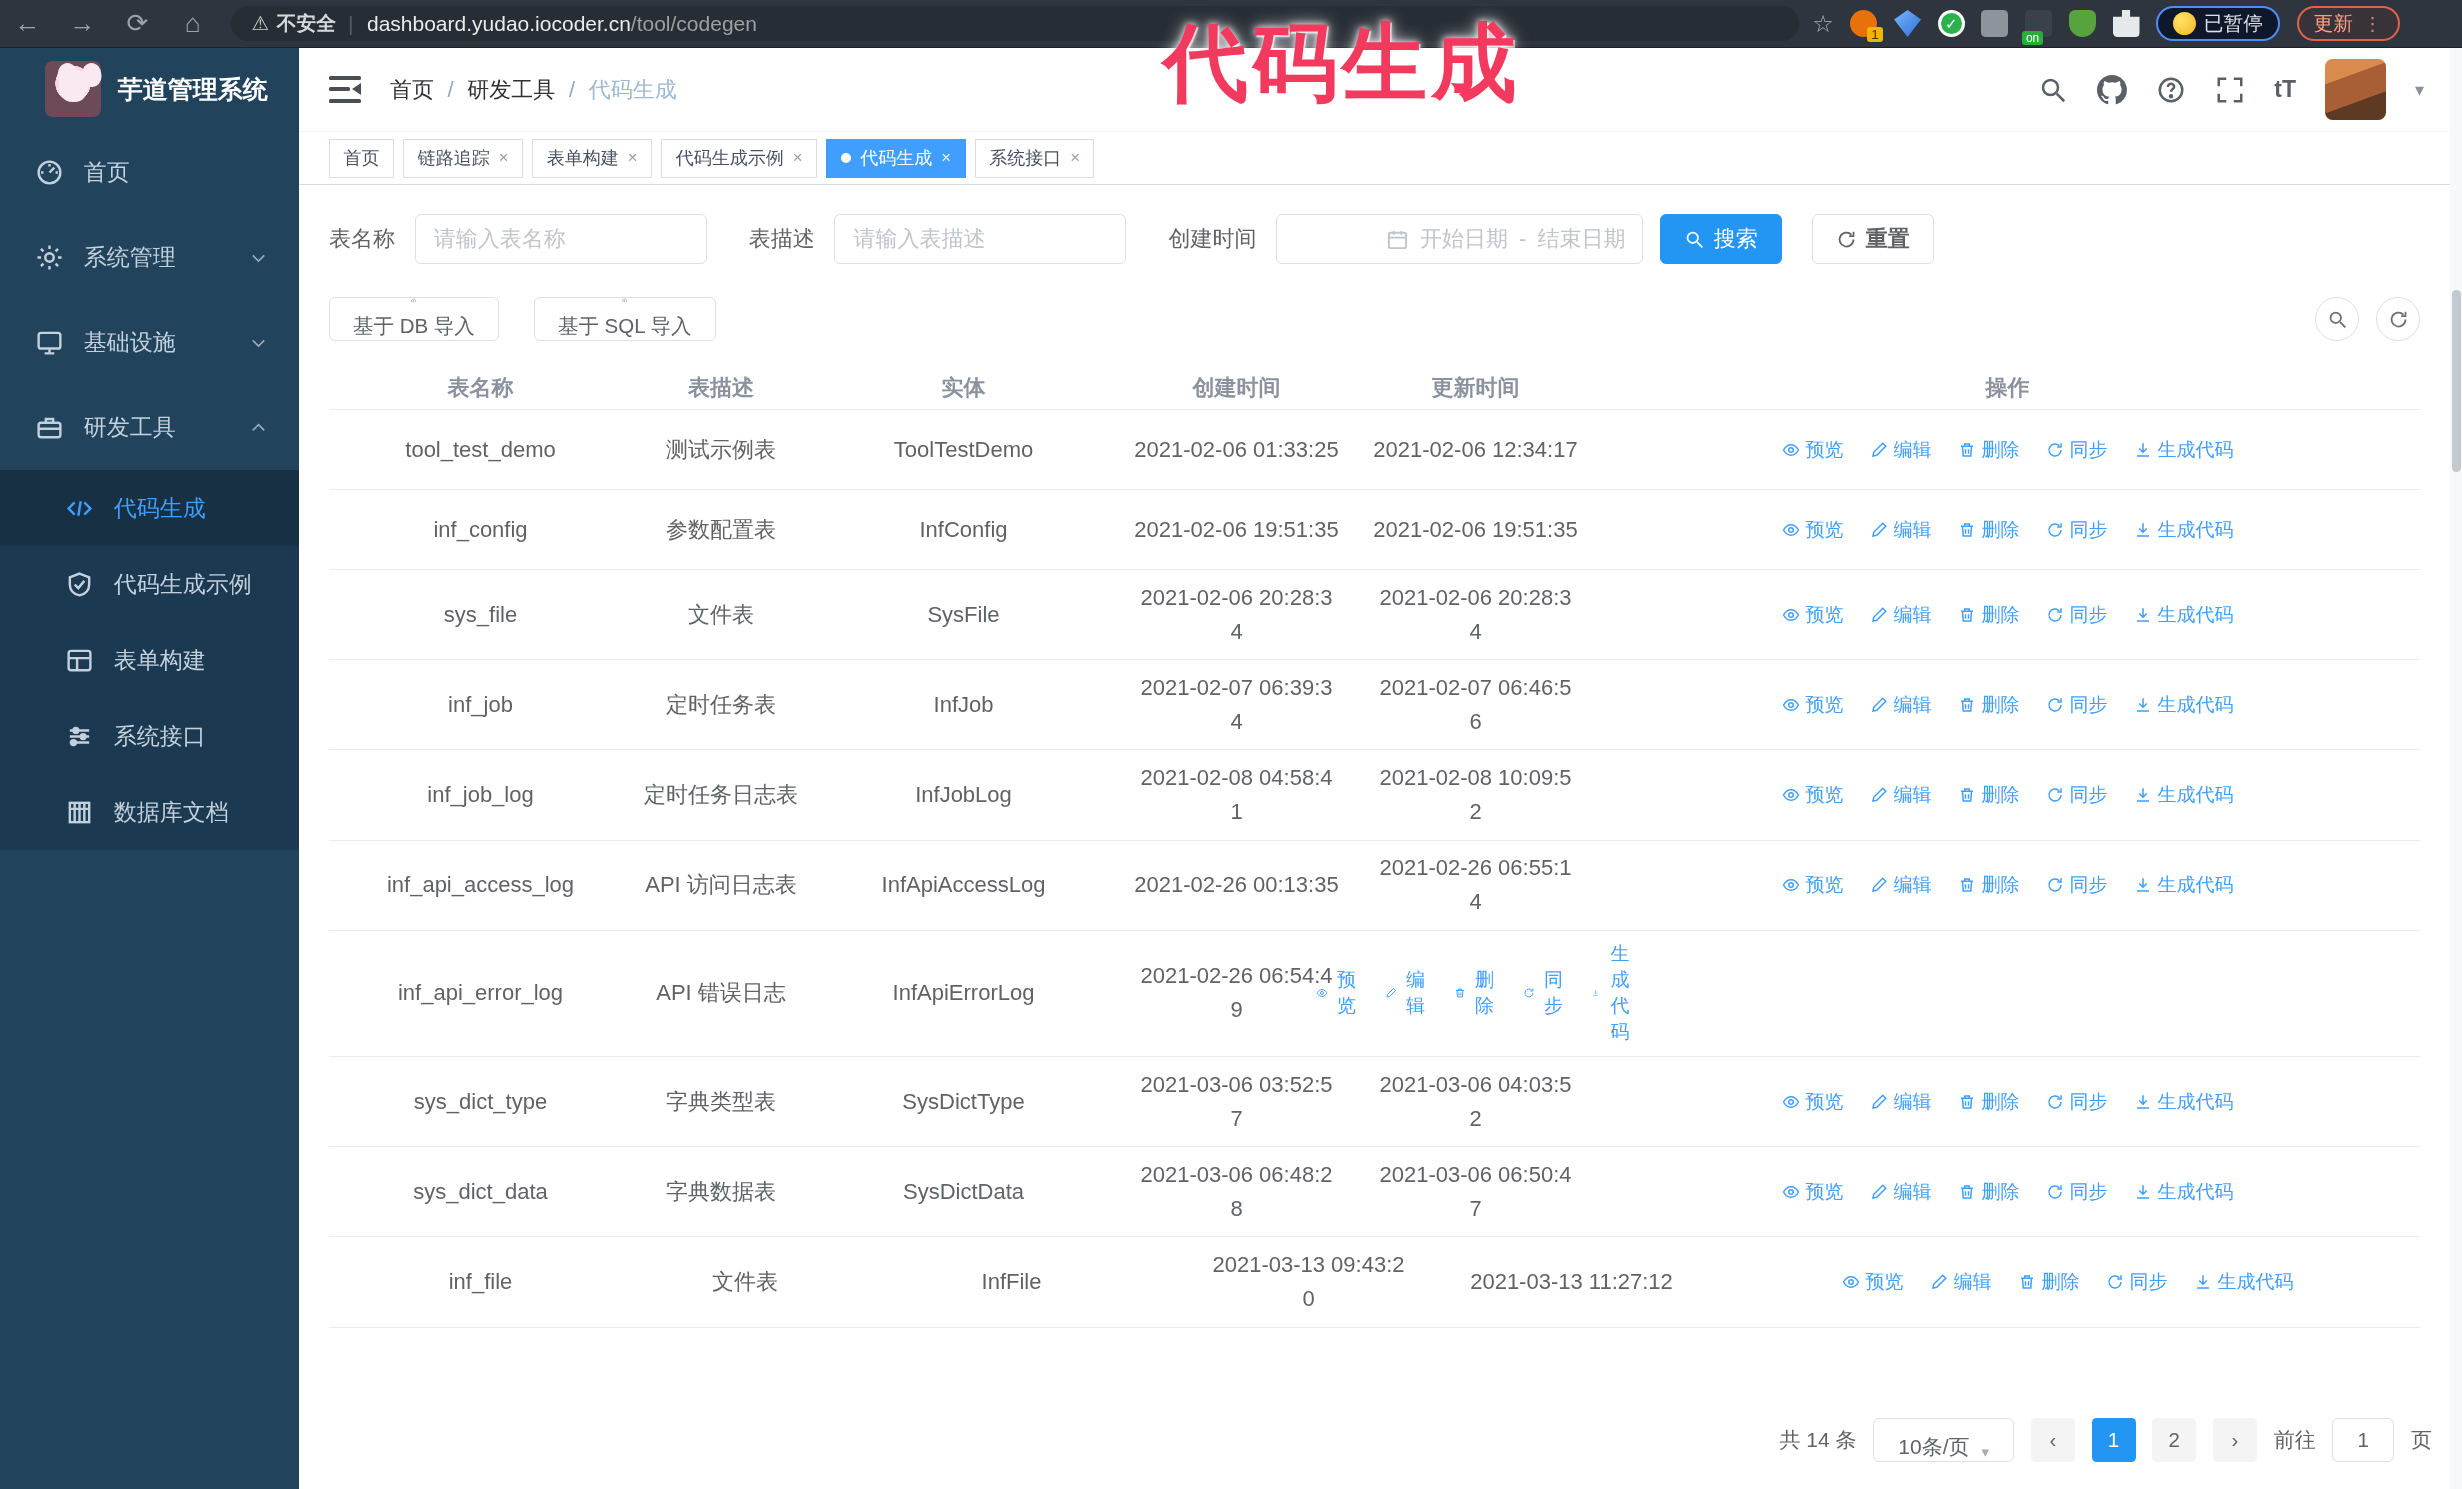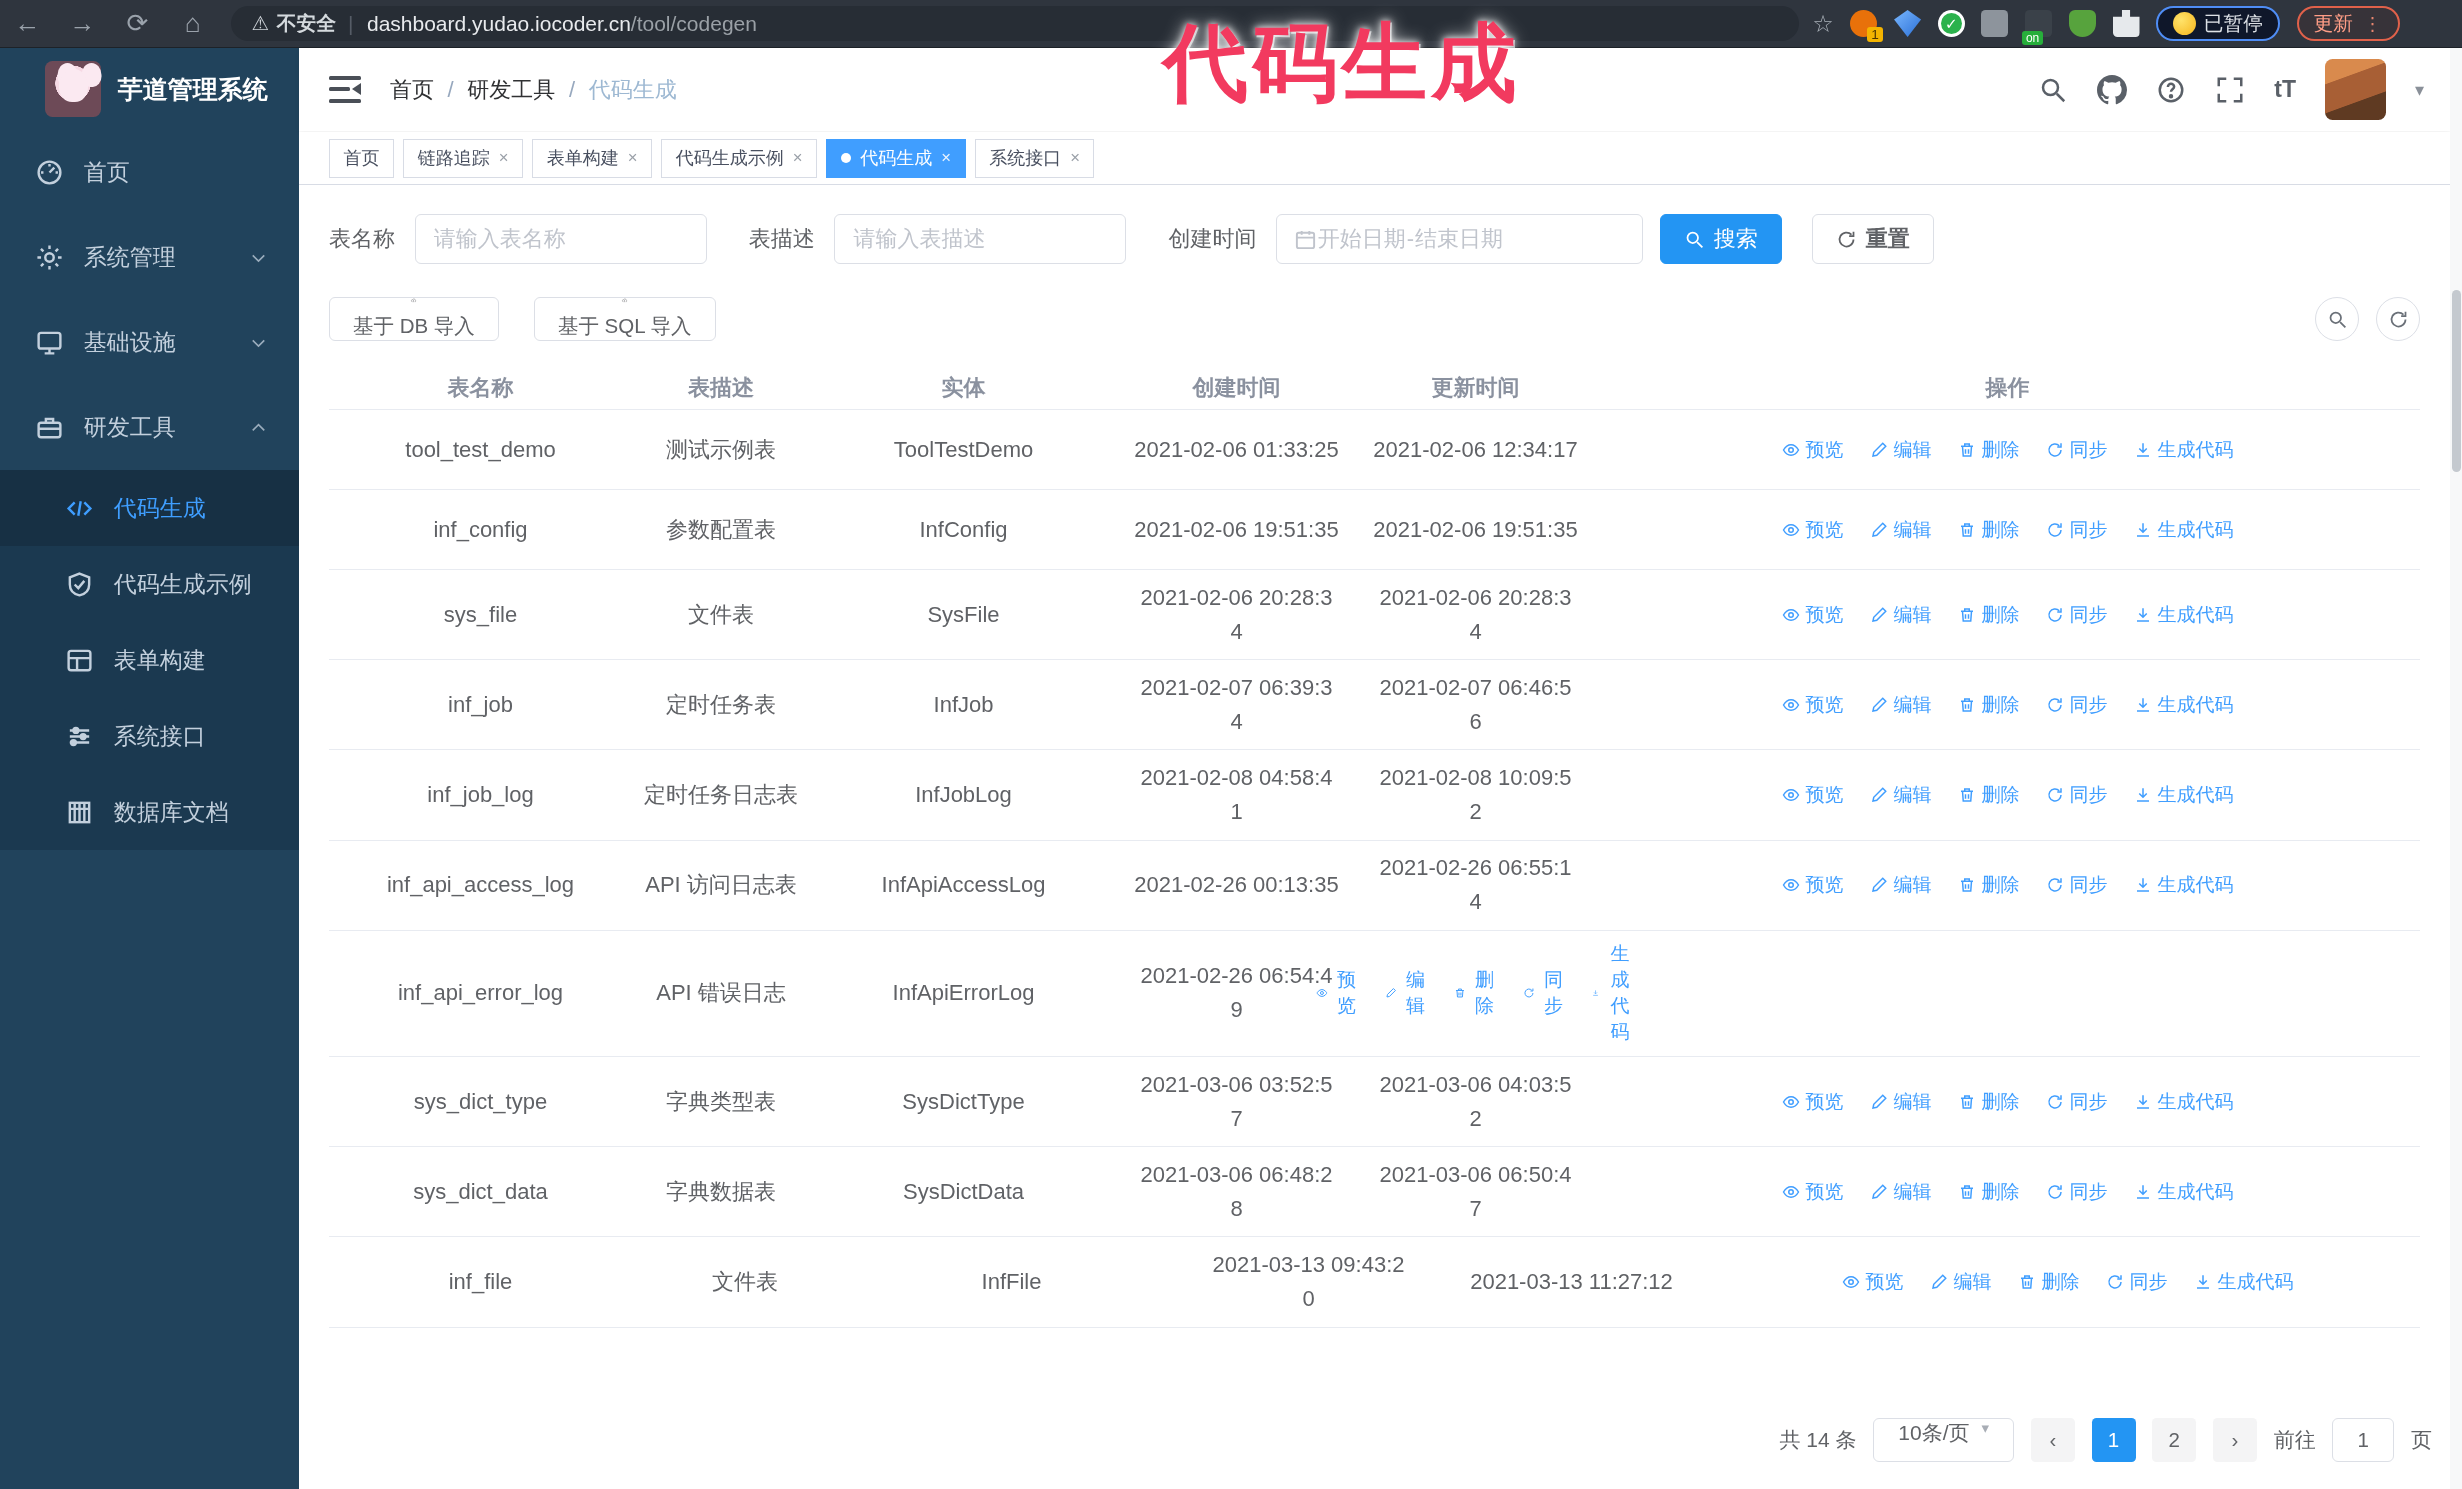--- a/index.html
+++ b/index.html
@@ -95,21 +95,21 @@
   #content { position:absolute; left:299px; top:185px; right:12px; bottom:0; background:#fff;
     padding:29px 30px 0 30px; }
   .filter-row { display:flex; align-items:center; font-size:22px; color:#606266; }
   .filter-row label { margin-right:19.7px; }
   .inp { height:50px; border:1.5px solid #dcdfe6; border-radius:6px; font-size:22px;
     padding:0 18px; color:#606266; }
   .inp::placeholder { color:#c0c4cc; }
   .inp.name { width:292px; margin-right:42px; }
   .inp.desc { width:292px; margin-right:42px; }
   .daterange { width:367px; height:50px; border:1.5px solid #dcdfe6; border-radius:6px;
-    display:flex; align-items:center; padding:0 16.7px; gap:1px; color:#c0c4cc; font-size:22px; margin-right:16.7px; }
+    display:flex; align-items:center; padding:0 16.7px; gap:11px; color:#c0c4cc; font-size:22px; margin-right:16.7px;justify-content:flex-end; }
   .daterange svg { width:23px; height:23px; color:#c0c4cc; }
   .btn { height:50px; border-radius:6px; font-size:22px; display:inline-flex; align-items:center;
     gap:9px; padding:0 23px; cursor:pointer; border:1.5px solid #dcdfe6; background:#fff; color:#606266; }
   .btn svg { width:21px; height:21px; }
   .btn.primary { background:#2395f3; border-color:#2395f3; color:#fff; }
   .toolbar { margin-top:33px; display:flex; align-items:center; gap:35px; }
   .toolbar .btn { height:44px; font-size:20.5px;flex-direction:column; }
   .tool-right { margin-left:auto; display:flex; gap:16.7px; }
   .circle-btn { width:44px; height:44px; border-radius:50%; border:1.5px solid #dcdfe6;
     display:flex; align-items:center; justify-content:center; color:#6a7078; cursor:pointer; }
@@ -124,21 +124,21 @@
   .t-row:last-child { border-bottom:1.5px solid #e8ebf1;gap:24px; }
   .t-cell.date { white-space:pre-line; line-height:34px; }
   .t-ops { display:flex; justify-content:center; gap:26px; }
   .op { color:#409eff; font-size:19px; display:inline-flex; align-items:center; gap:6px; cursor:pointer; }
   .op svg { width:18px; height:18px; }
 
   
   #pager { position:absolute; right:30px; bottom:27px; display:flex; align-items:center;
     gap:16.7px; font-size:21px; color:#606266; }
   .psize { width:141px; height:44px; border:1.5px solid #dcdfe6; border-radius:6px;
-    display:flex; align-items:flex-start; justify-content:center; gap:12px; color:#606266; cursor:pointer; }
+    display:flex; align-items:flex-end; justify-content:center; gap:12px; color:#606266; cursor:pointer; }
   .psize .caret { font-size:15px; color:#a8adb5; }
   .pbtn { min-width:44px; height:44px; border-radius:4.5px; background:#f4f4f5; color:#606266;
     display:flex; align-items:center; justify-content:center; font-size:20.5px; cursor:pointer; }
   .pbtn.page-active { background:#2395f3; color:#fff; }
   .goto-input { width:62px; height:44px; border:1.5px solid #dcdfe6; border-radius:6px;
     text-align:center; font-size:20.5px; color:#606266; }
 
   
   #scrollbar { position:absolute; right:0; top:48px; width:12px; bottom:0; background:#f7f8f9; }
   #scrollbar .thumb { position:absolute; left:1.5px; right:1.5px; top:242px; height:182px;

